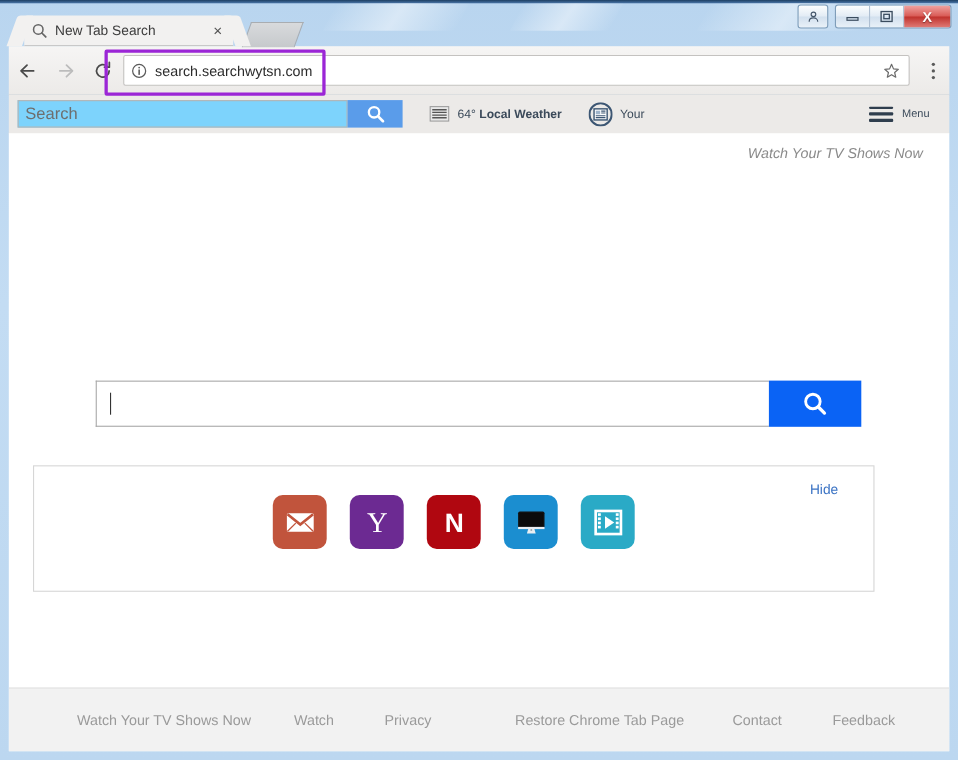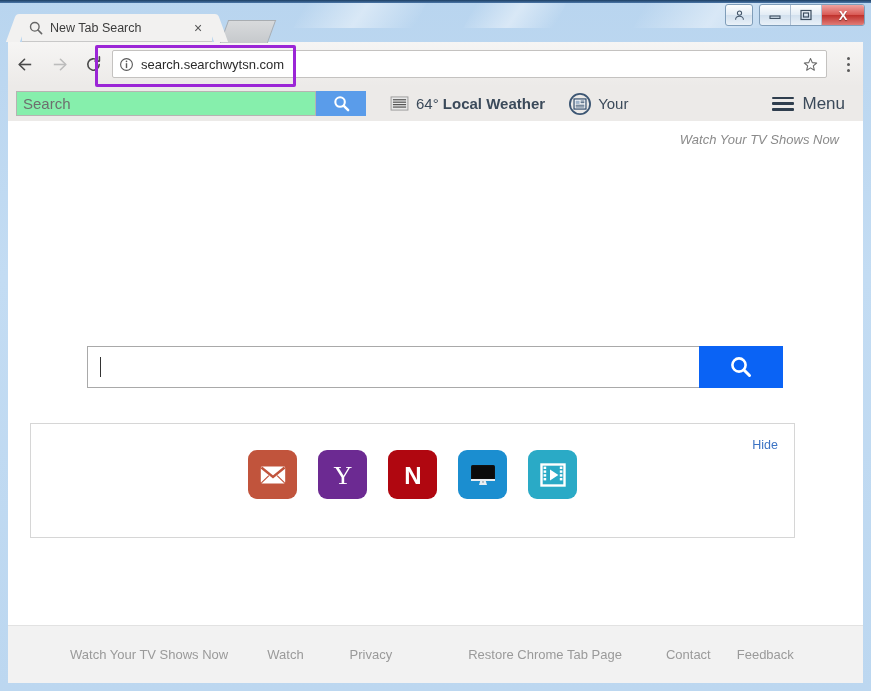--- a/index.html
+++ b/index.html
@@ -98,32 +98,32 @@
   }
 
   
   #extbar{
     position:absolute; left:8px; right:8px; top:86px; height:35px;
     background:#eceae8; border-bottom:1px solid #cfcccA;
     display:flex; align-items:center;
   }
   #ext-search-wrap{ display:flex; margin-left:8px; }
   #ext-search{
-    width:300px; height:25px; background:#86efac; border:1px solid #b6b4b2;
+    width:300px; height:25px; background:#7dd3fc; border:1px solid #b6b4b2;
     display:flex; align-items:center; padding:0 6px; box-sizing:border-box;
   }
   #ext-search span{ font-size:15px; color:#6e6e6e; }
   #ext-search-btn{
     width:50px; height:25px; background:#5a9cea; display:flex; align-items:center; justify-content:center;
   }
   .ext-item{ display:flex; align-items:center; margin-left:24px; }
-  .ext-item .lbl{ font-size:15px; color:#3b4a5a; margin-left:7px; white-space:nowrap; }
+  .ext-item .lbl{ font-size:11px; color:#3b4a5a; margin-left:7px; white-space:nowrap; }
   .ext-item .lbl b{ font-weight:bold; }
   #ext-menu{ position:absolute; right:18px; display:flex; align-items:center; }
-  #ext-menu .lbl{ font-size:17px; color:#3b4a5a; margin-left:8px; }
+  #ext-menu .lbl{ font-size:10px; color:#3b4a5a; margin-left:8px; }
   .hamburger{ width:22px; height:14px; display:flex; flex-direction:column; justify-content:space-between; }
   .hamburger i{ display:block; height:2.5px; background:#2f3e4e; border-radius:1px; }
 
   
   #page{
     position:absolute; left:8px; right:8px; top:121px; bottom:8px;
     background:#fff; overflow:hidden;
   }
   #watch-top{
     position:absolute; right:24px; top:11px;
@@ -139,21 +139,21 @@
   }
   .caret{ width:1px; height:20px; background:#333; }
   #main-search-btn{
     width:84px; height:42px; background:#0a63f5;
     display:flex; align-items:center; justify-content:center;
   }
   #tiles{
     position:absolute; left:22px; top:302px; width:765px; height:115px;
     border:1px solid #d6d6d6; box-sizing:border-box;
   }
-  #hide-link{ position:absolute; right:16px; top:14px; font-size:12.5px; color:#3b73c4; }
+  #hide-link{ position:absolute; right:32px; top:14px; font-size:12.5px; color:#3b73c4; }
   #tilerow{
     position:absolute; left:0; right:0; top:26px;
     display:flex; justify-content:center; gap:21px;
   }
   .tile{ width:49px; height:49px; border-radius:9px; display:flex; align-items:center; justify-content:center; }
 
   #footer{
     position:absolute; left:0; right:0; bottom:0; height:57px;
     background:#f2f2f2; border-top:1px solid #e2e2e2;
     display:flex; align-items:center;
@@ -375,17 +375,17 @@
 
       </div>
     </div>
 
     <div id="footer">
       <span class="flink" style="margin-left:62px">Watch Your TV Shows Now</span>
       <span class="flink" style="margin-left:39px">Watch</span>
       <span class="flink" style="margin-left:46px">Privacy</span>
       <span class="flink" style="margin-left:76px">Restore Chrome Tab Page</span>
       <span class="flink" style="margin-left:44px">Contact</span>
-      <span class="flink" style="margin-left:26px">Feedback</span>
+      <span class="flink" style="margin-left:46px">Feedback</span>
     </div>
 
   </div>
 </div>
 
 </body></html>

